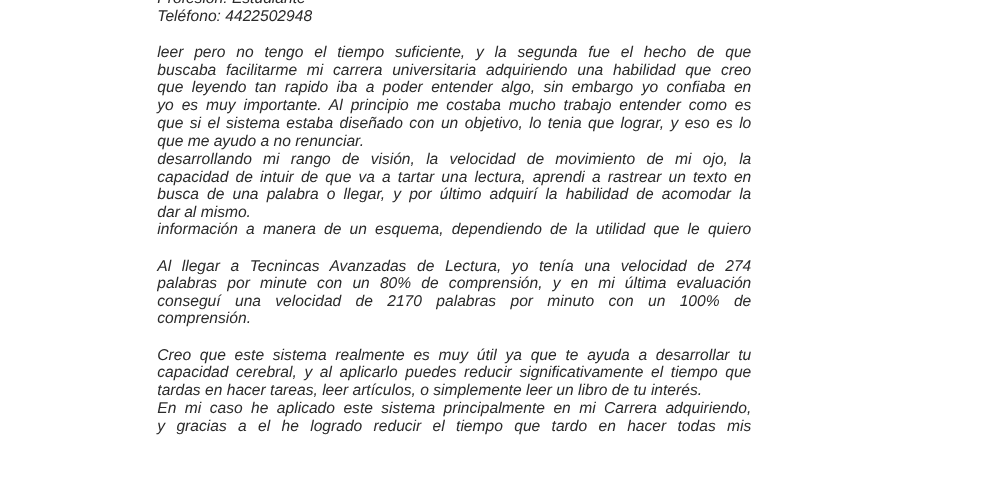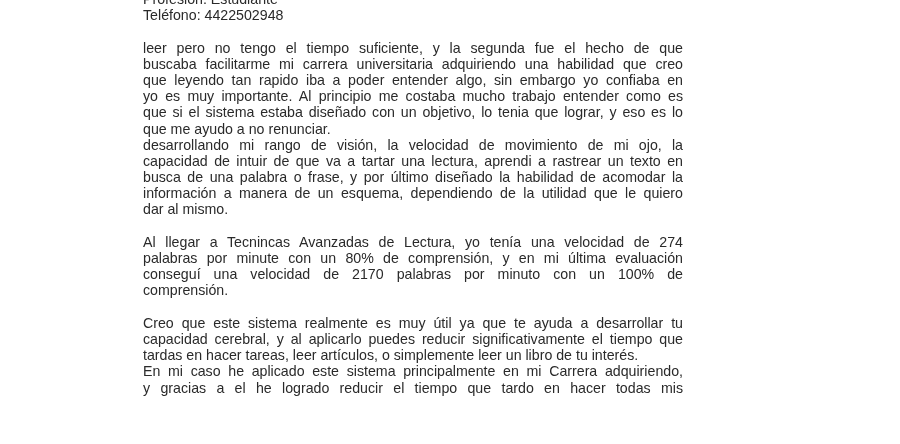--- a/index.html
+++ b/index.html
@@ -7,44 +7,44 @@
     width: 900px; height: 444px; overflow: hidden;
     background: #ffffff;
     font-family: "Liberation Sans", sans-serif;
     color: #2a2a2a;
     position: relative;
   }
   .page {
     position: absolute; left: 143px; top: -9px; width: 540px;
     font-size: 14.2px; line-height: 16.2px;
   }
-  .line { display: block; white-space: nowrap; height: 16.2px; }
+  .line { display: block; white-space: nowrap; height: 16.2px; font-style: italic; }
   .j { text-align: justify; text-align-last: justify; white-space: normal; }
   .gap { height: 16.2px; }
 </style>
 </head>
 <body>
 
 <div class="page">
   <span class="line">Profesión: Estudiante</span>
   <span class="line">Teléfono: 4422502948</span>
   <div class="gap"></div>
 
   <div>
     <span class="line j">leer pero no tengo el tiempo suficiente, y la segunda fue el hecho de que</span>
     <span class="line j">buscaba facilitarme mi carrera universitaria adquiriendo una habilidad que creo</span>
     <span class="line j">que leyendo tan rapido iba a poder entender algo, sin embargo yo confiaba en</span>
     <span class="line j">yo es muy importante. Al principio me costaba mucho trabajo entender como es</span>
     <span class="line j">que si el sistema estaba diseñado con un objetivo, lo tenia que lograr, y eso es lo</span>
     <span class="line">que me ayudo a no renunciar.</span>
     <span class="line j">desarrollando mi rango de visión, la velocidad de movimiento de mi ojo, la</span>
     <span class="line j">capacidad de intuir de que va a tartar una lectura, aprendi a rastrear un texto en</span>
-    <span class="line j">busca de una palabra o frase, y por último diseñado la habilidad de acomodar la</span>
+    <span class="line j">busca de una palabra o llegar, y por último adquirí la habilidad de acomodar la</span>
+    <span class="line">dar al mismo.</span>
     <span class="line j">información a manera de un esquema, dependiendo de la utilidad que le quiero</span>
-    <span class="line">dar al mismo.</span>
   </div>
   <div class="gap"></div>
 
   <div>
     <span class="line j">Al llegar a Tecnincas Avanzadas de Lectura, yo tenía una velocidad de 274</span>
     <span class="line j">palabras por minute con un 80% de comprensión, y en mi última evaluación</span>
     <span class="line j">conseguí una velocidad de 2170 palabras por minuto con un 100% de</span>
     <span class="line">comprensión.</span>
   </div>
   <div class="gap"></div>

